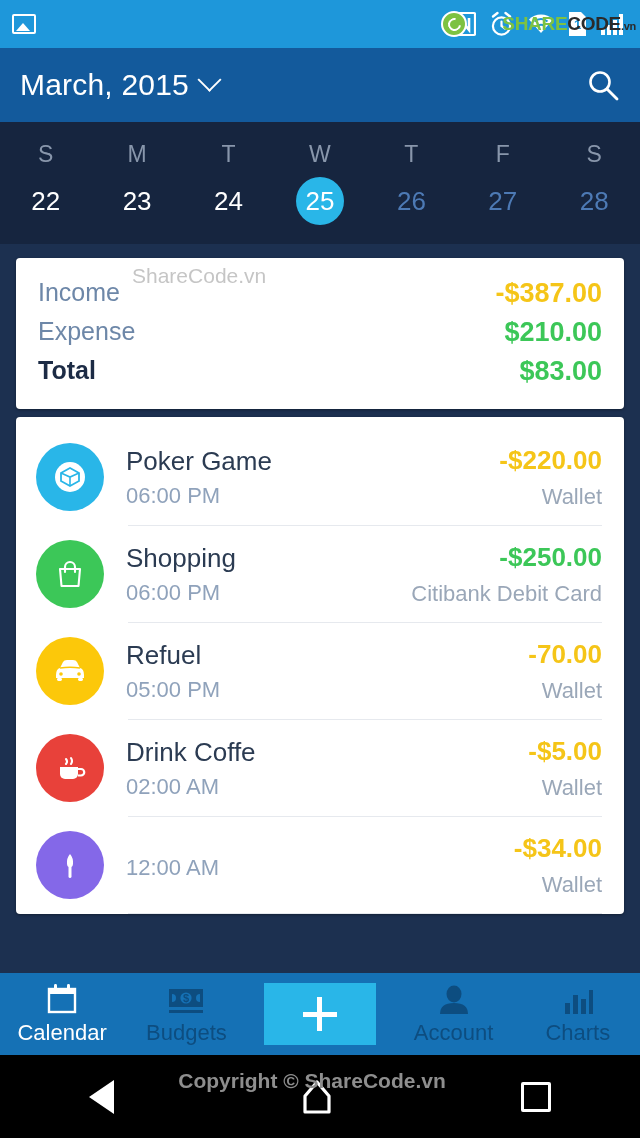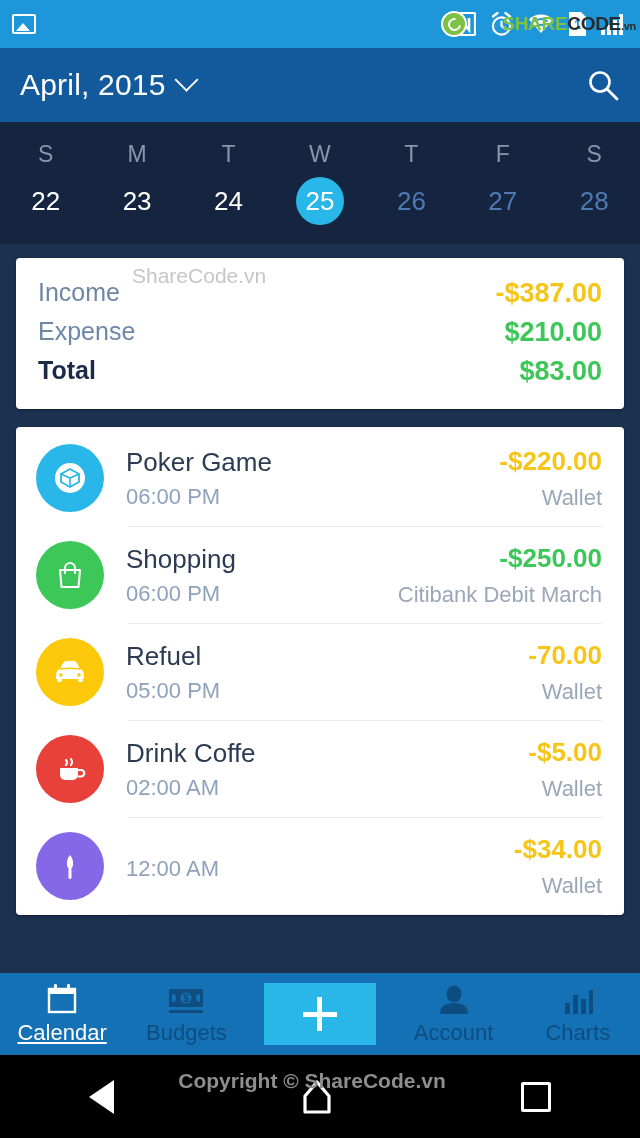--- a/index.html
+++ b/index.html
@@ -103,21 +103,21 @@
   .slabel { font-size:25px; color:#6d87a8; }
   .slabel.total { color:#1c2b45; font-weight:bold; font-size:25px; }
   .sval { font-size:27px; font-weight:bold; }
   .wm-card {
     position:absolute; left:116px; top:6px;
     font-size:21px; color:#b9b9b9; font-weight:400; opacity:.82;
     pointer-events:none;
   }
 
   
-  .txcard { margin-top:18px; padding:3px 0 0 0; overflow:hidden; }
+  .txcard { margin-top:8px; padding:12px 0 0 0; overflow:hidden; }
   .tx {
     display:flex; align-items:center;
     padding:14px 22px 14px 20px; position:relative;
   }
   .tx-ico {
     width:68px; height:68px; border-radius:50%; flex:none;
     display:flex; align-items:center; justify-content:center;
     margin-right:22px;
   }
   .tx-mid { flex:1; min-width:0; }
@@ -130,21 +130,21 @@
 
   
   .bottomnav {
     height:82px; background:#1571b5; display:flex; align-items:stretch; flex:none;
   }
   .nav {
     flex:1; display:flex; flex-direction:column;
     align-items:center; justify-content:center; gap:4px;
   }
   .nav-label { font-size:22px; color:#0d4d80; }
-  .nav.active .nav-label { color:#ffffff;text-decoration:underline; }
+  .nav.active .nav-label { color:#ffffff; }
   .nav-ico { height:34px; display:flex; align-items:flex-end; justify-content:center; }
   .fab-wrap { flex:1.15; display:flex; align-items:center; justify-content:center; }
   .fab {
     width:112px; height:62px; background:#29b6e8;
     display:flex; align-items:center; justify-content:center;
     position:relative;
   }
   .fab:before, .fab:after {
     content:""; position:absolute; background:#fff;
   }
@@ -213,21 +213,21 @@
         <div class="wm-badge-inner"></div>
       </div>
       <div class="wm-text">
         <span class="wm-share">SHARE</span><span class="wm-code">CODE</span><span class="wm-vn">.vn</span>
       </div>
     </div>
   </div>
 
   <div class="appbar">
     <div style="display:flex;align-items:center;">
-      <span class="appbar-title">April, 2015</span>
+      <span class="appbar-title">March, 2015</span>
       <span class="chev"></span>
     </div>
     <div class="appbar-spacer"></div>
     <svg width="34" height="34" viewBox="0 0 34 34">
       <circle cx="14" cy="14" r="9.5" fill="none" stroke="#fff" stroke-width="2.6"></circle>
       <path d="M21 21 L31 31" stroke="#fff" stroke-width="2.8" stroke-linecap="round"></path>
     </svg>
   </div>
 
   <div class="weekstrip">
@@ -306,21 +306,21 @@
             <path d="M9 14 H29 L27.5 31 H10.5 Z" fill="none" stroke="#fff" stroke-width="2.1" stroke-linejoin="round"></path>
             <path d="M14 17 V12 A5 5 0 0 1 24 12 V17" fill="none" stroke="#fff" stroke-width="2.1" stroke-linecap="round"></path>
           </svg>
         </div>
         <div class="tx-mid">
           <div class="tx-title">Shopping</div>
           <div class="tx-time">06:00 PM</div>
         </div>
         <div class="tx-right">
           <div class="tx-amt" style="color:#3cc758">-$250.00</div>
-          <div class="tx-acct">Citibank Debit March</div>
+          <div class="tx-acct">Citibank Debit Card</div>
         </div>
       </div>
       <div class="divider"></div>
 
       <div class="tx">
         <div class="tx-ico" style="background:#fcc80a">
           <svg width="42" height="42" viewBox="0 0 42 42">
             <path d="M7 25 Q7 19 11 18 L14 12 Q15 10 18 10 H24 Q27 10 28 12 L31 18 Q35 19 35 25 V28 H7 Z" fill="#fff"></path>
             <path d="M11 18 Q21 16.5 31 18" fill="none" stroke="#fcc80a" stroke-width="1.6"></path>
             <circle cx="12" cy="24" r="1.8" fill="#fcc80a"></circle>

